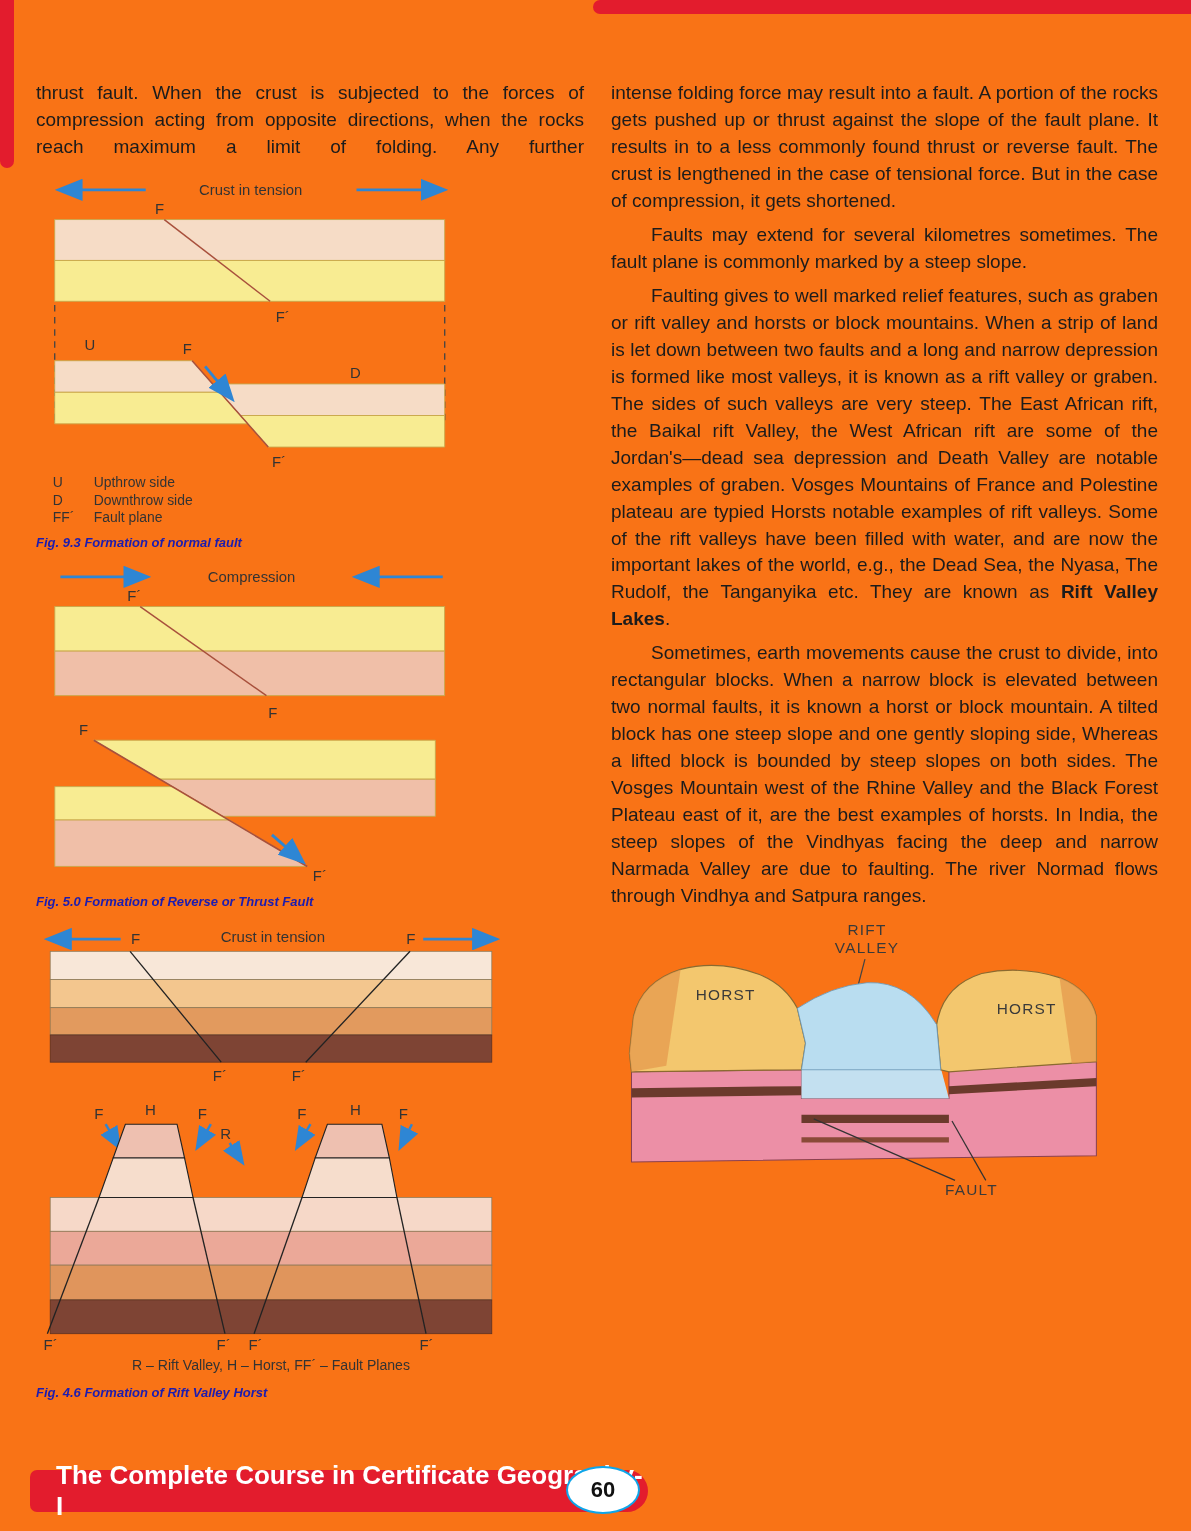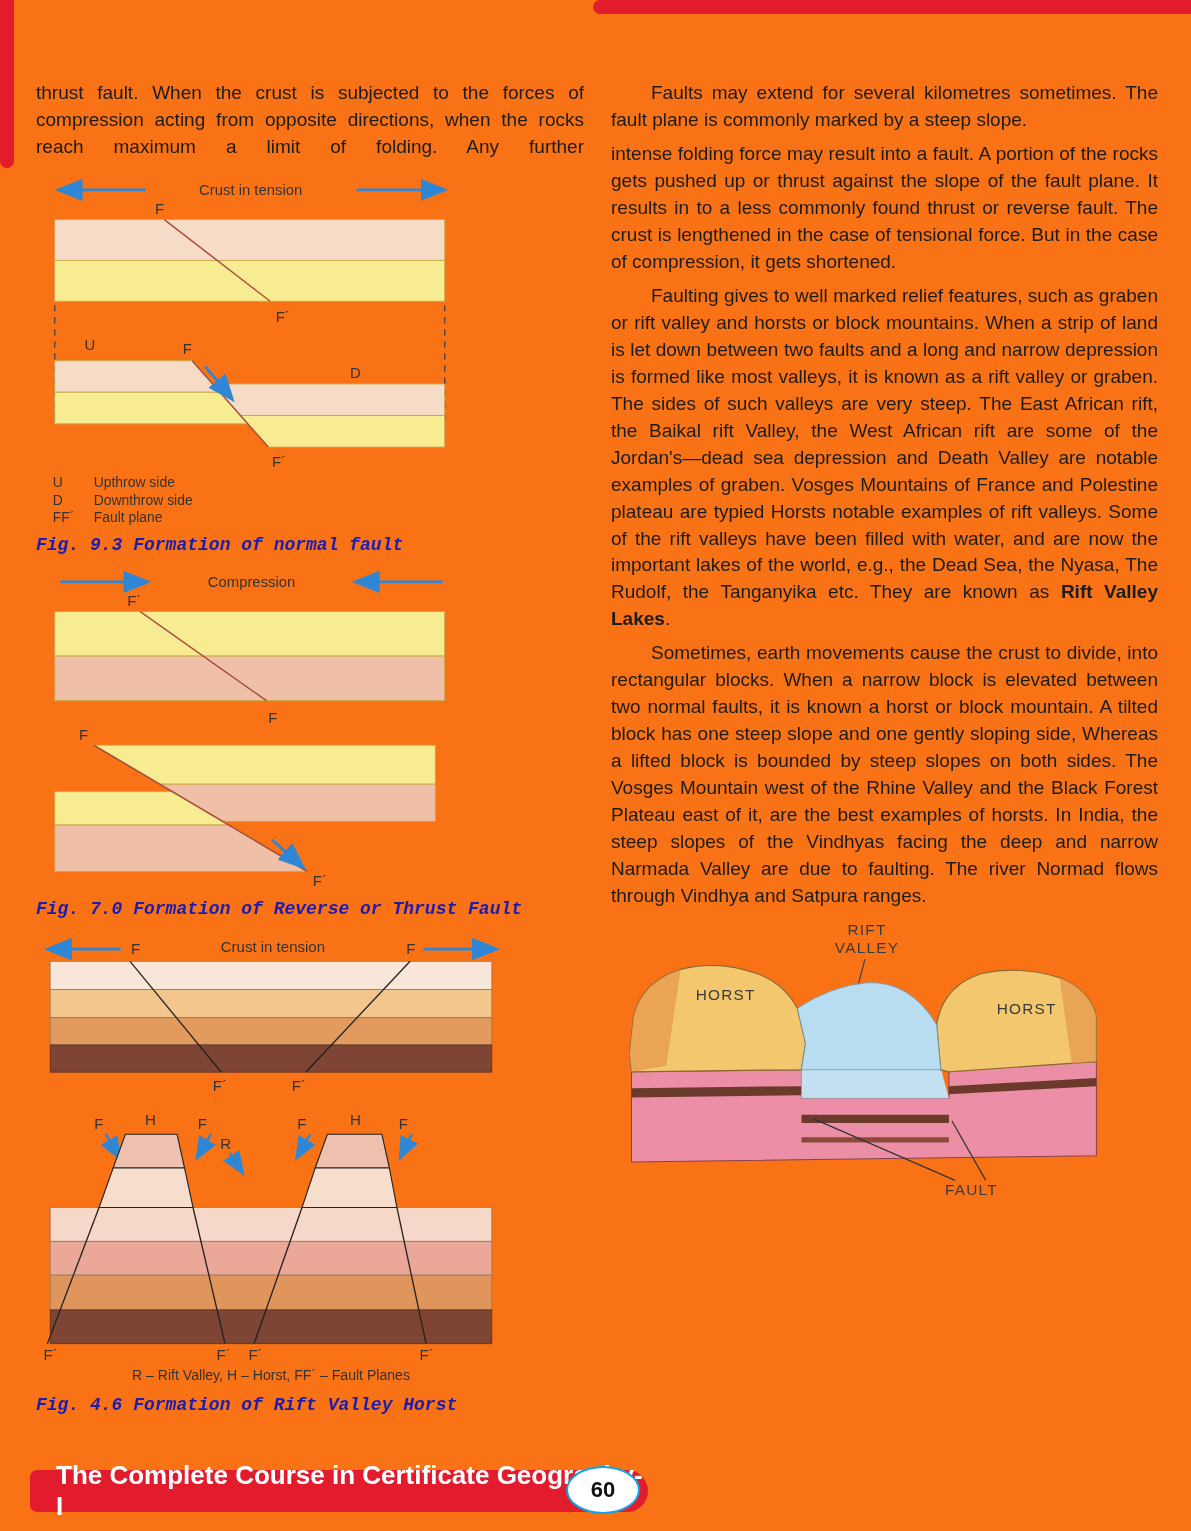--- a/index.html
+++ b/index.html
@@ -7,21 +7,21 @@
         font-family:"Liberation Sans",sans-serif;color:#1c1c1c;}
   .deco-left{position:absolute;left:0;top:0;width:14px;height:168px;background:#e31c2d;border-radius:0 0 10px 10px;}
   .deco-top{position:absolute;right:0;top:0;width:598px;height:14px;background:#e31c2d;border-radius:10px 0 0 10px;}
   .col{position:absolute;top:80px;}
   .col-left{left:36px;width:548px;}
   .col-right{left:611px;width:547px;}
   p.body{font-size:19px;line-height:1.42;text-align:justify;margin:0 0 7px 0;}
   p.cont{text-align-last:justify;}
   p.indent{text-indent:40px;}
   figure{margin:0;}
-  figcaption{font-family:Liberation Mono, monospace;font-style:italic;font-weight:bold;color:#1c1cb0;font-size:18px;margin-top:5px;}
+  figcaption{font-family:Liberation Sans, sans-serif;font-style:italic;font-weight:bold;color:#1c1cb0;font-size:13px;margin-top:5px;}
   .fig93{margin-top:14px;}
   .fig94{margin-top:12px;}
   .fig95{margin-top:16px;}
   .fig96{margin-top:8px;}
   svg{display:inline-block;}
   .dlabel{font-size:16px;fill:#333;font-family:"Liberation Sans",sans-serif;}
   .dsmall{font-size:15px;fill:#333;font-family:"Liberation Sans",sans-serif;}
   .dcap{font-size:15px;fill:#3a3a3a;letter-spacing:1.2px;font-family:"Liberation Sans",sans-serif;}
   .footer-bar{position:absolute;left:30px;top:1470px;width:618px;height:42px;background:#e31c2d;
               border-radius:8px 24px 24px 8px;display:flex;align-items:center;}
@@ -101,21 +101,21 @@
 
         <text x="46" y="186" class="dlabel">F</text>
         <polygon points="62,192 430,192 430,234 133,234" fill="#f8ec92" stroke="#c9a84c"></polygon>
         <polygon points="133,234 430,234 430,274 201,274" fill="#f0bfa8" stroke="#c9a84c"></polygon>
         <polygon points="20,242 147,242 208,278 20,278" fill="#f8ec92" stroke="#c9a84c"></polygon>
         <polygon points="20,278 208,278 292,328 20,328" fill="#f0bfa8" stroke="#c9a84c"></polygon>
         <line x1="62" y1="192" x2="292" y2="328" stroke="#a8503c" stroke-width="1.8"></line>
         <line x1="254" y1="294" x2="286" y2="322" stroke="#2e86d4" stroke-width="3" marker-end="url(#ah94)"></line>
         <text x="298" y="344" class="dlabel">F´</text>
       </svg>
-      <figcaption>Fig. 7.0 Formation of Reverse or Thrust Fault</figcaption>
+      <figcaption>Fig. 5.0 Formation of Reverse or Thrust Fault</figcaption>
     </figure>
 
     <figure class="fig95">
       <svg viewBox="0 0 500 480" width="470" height="451">
         <defs>
           <marker id="ah95" markerWidth="10" markerHeight="8" refX="8" refY="4" orient="auto">
             <path d="M0,0 L10,4 L0,8 Z" fill="#2e86d4"></path>
           </marker>
         </defs>
         <line x1="90" y1="15" x2="14" y2="15" stroke="#2e86d4" stroke-width="3" marker-end="url(#ah95)"></line>
@@ -167,22 +167,22 @@
         <text x="226" y="452" class="dlabel">F´</text>
         <text x="408" y="452" class="dlabel">F´</text>
 
         <text x="250" y="474" class="dsmall" text-anchor="middle">R – Rift Valley, H – Horst, FF´ – Fault Planes</text>
       </svg>
       <figcaption>Fig. 4.6 Formation of Rift Valley Horst</figcaption>
     </figure>
   </div>
 
   <div class="col col-right">
+    <p class="body">intense folding force may result into a fault. A portion of the rocks gets pushed up or thrust against the slope of the fault plane. It results in to a less commonly found thrust or reverse fault. The crust is lengthened in the case of tensional force. But in the case of compression, it gets shortened.</p>
     <p class="body indent">Faults may extend for several kilometres sometimes. The fault plane is commonly marked by a steep slope.</p>
-    <p class="body">intense folding force may result into a fault. A portion of the rocks gets pushed up or thrust against the slope of the fault plane. It results in to a less commonly found thrust or reverse fault. The crust is lengthened in the case of tensional force. But in the case of compression, it gets shortened.</p>
     <p class="body indent"><span>Faulting gives to well marked relief features, such as graben or rift valley and horsts or block mountains. When a strip of land is let down between two faults and a long and narrow depression is formed like most valleys, it is known as a rift valley or graben. The sides of such valleys are very steep. The East African rift, the Baikal rift Valley, the West African rift are some of the Jordan's—dead sea depression and Death Valley are notable examples of graben. Vosges Mountains of France and Polestine plateau are typied Horsts notable examples of rift valleys. Some of the rift valleys have been filled with water, and are now the important lakes of the world, e.g., the Dead Sea, the Nyasa, The Rudolf, the Tanganyika etc. They are known as </span><b>Rift Valley Lakes</b><span>.</span></p>
     <p class="body indent">Sometimes, earth movements cause the crust to divide, into rectangular blocks. When a narrow block is elevated between two normal faults, it is known a horst or block mountain. A tilted block has one steep slope and one gently sloping side, Whereas a lifted block is bounded by steep slopes on both sides. The Vosges Mountain west of the Rhine Valley and the Black Forest Plateau east of it, are the best examples of horsts. In India, the steep slopes of the Vindhyas facing the deep and narrow Narmada Valley are due to faulting. The river Normad flows through Vindhya and Satpura ranges.</p>
 
     <figure class="fig96">
       <svg viewBox="0 0 500 275" width="512" height="282">
         <text x="250" y="16" class="dcap" text-anchor="middle">RIFT</text>
         <text x="250" y="34" class="dcap" text-anchor="middle">VALLEY</text>
         <line x1="248" y1="40" x2="236" y2="86" stroke="#444" stroke-width="1.2"></line>
 
         <path d="M20,150 L186,148 L186,176 L330,176 L330,148 L474,140 L474,232 L20,238 Z" fill="#ec8fa6" stroke="#8a4050" stroke-width="1"></path>

